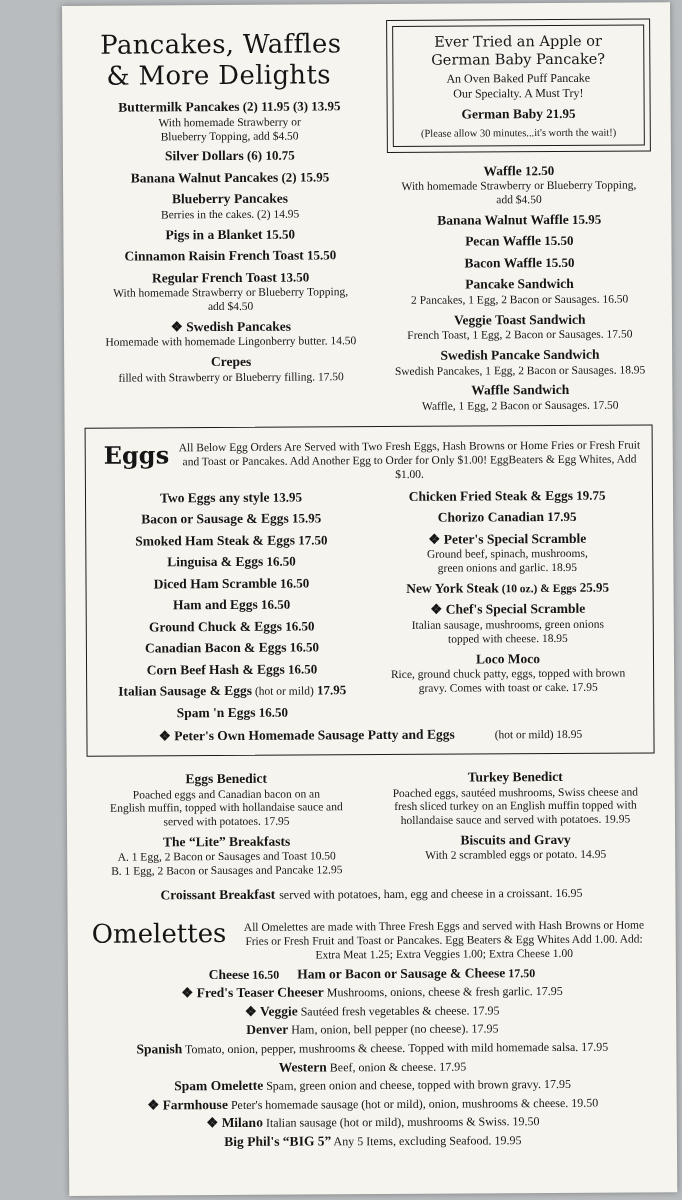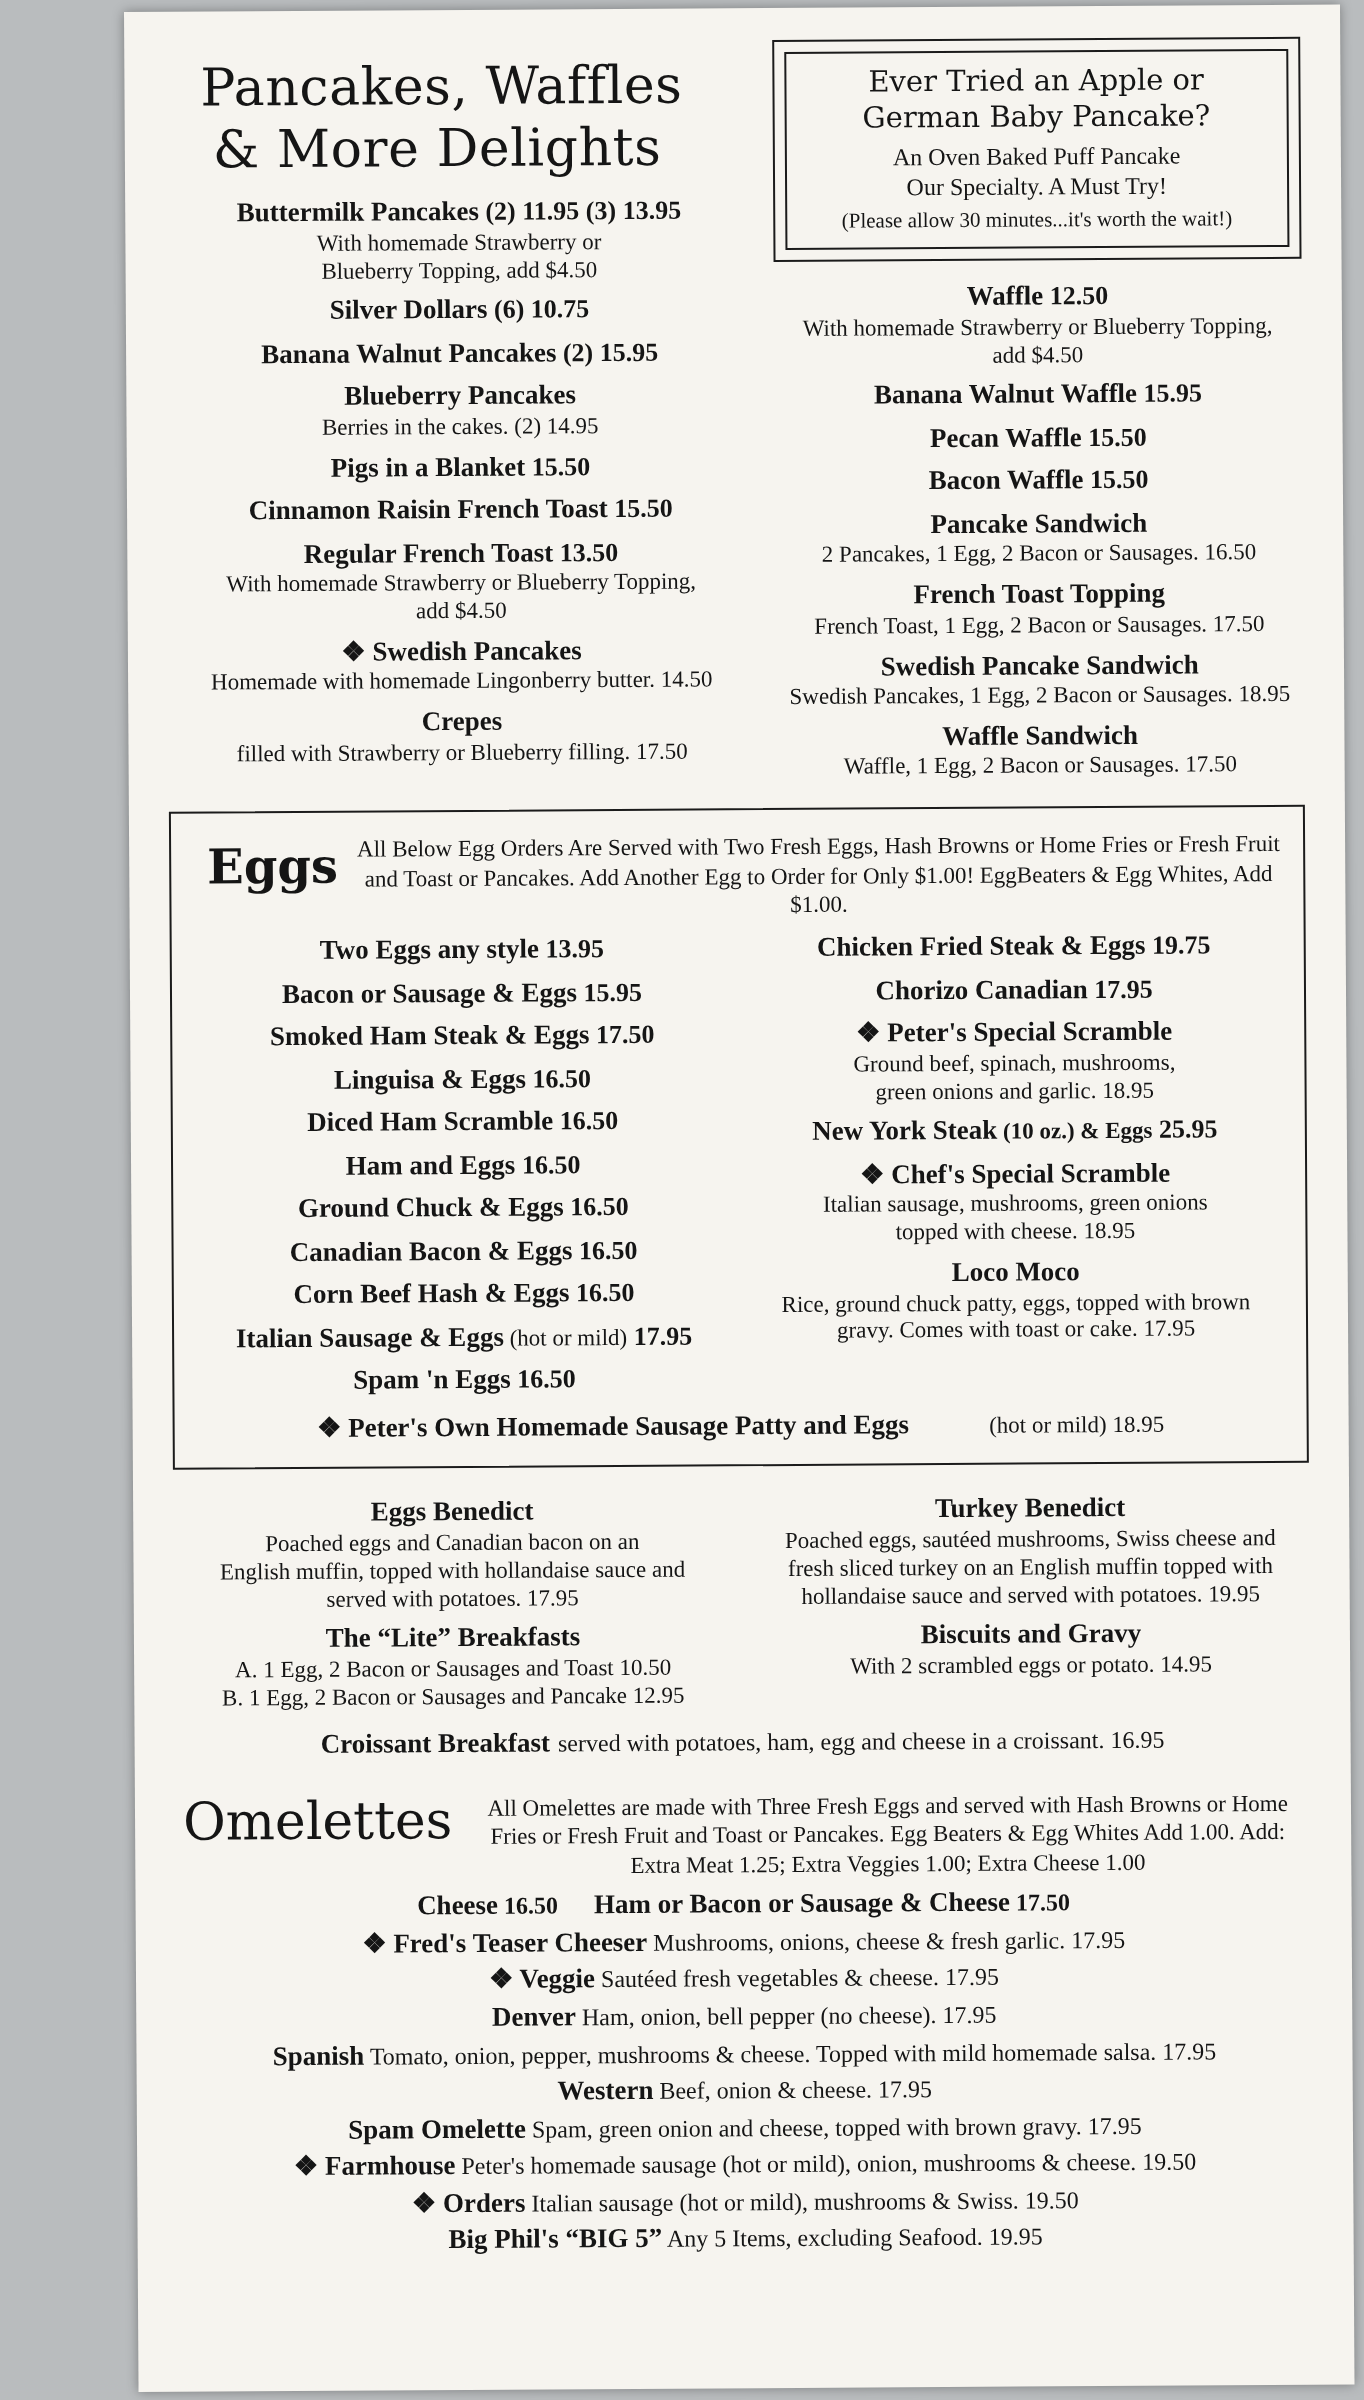--- a/index.html
+++ b/index.html
@@ -208,31 +208,32 @@
         <div class="boxed-inner">
           <div class="apple-title">
             <span>Ever Tried an Apple or</span><br>
             <span>German Baby Pancake?</span>
           </div>
           <div class="apple-sub">
             <span>An Oven Baked Puff Pancake</span><br>
             <span>Our Specialty. A Must Try!</span>
           </div>
           <div id="apple-items">
+                <div class="item"><span class="nm">German Baby</span><span class="pr">  21.95</span></div>
               </div>
           <div class="apple-note">(Please allow 30 minutes...it's worth the wait!)</div>
         </div>
       </div>
       <div id="waffle-items" style="margin-top:8px;">
             <div class="item"><span class="nm">Waffle</span><span class="pr">  12.50</span><span class="desc">With homemade Strawberry or Blueberry Topping,<br>add $4.50</span></div>
             <div class="item"><span class="nm">Banana Walnut Waffle</span><span class="pr">  15.95</span></div>
             <div class="item"><span class="nm">Pecan Waffle</span><span class="pr">  15.50</span></div>
             <div class="item"><span class="nm">Bacon Waffle</span><span class="pr">  15.50</span></div>
             <div class="item"><span class="nm">Pancake Sandwich</span><span class="desc">2 Pancakes, 1 Egg, 2 Bacon or Sausages.  16.50</span></div>
-            <div class="item"><span class="nm">French Toast Topping</span><span class="desc">French Toast, 1 Egg, 2 Bacon or Sausages. 17.50</span></div>
+            <div class="item"><span class="nm">Veggie Toast Sandwich</span><span class="desc">French Toast, 1 Egg, 2 Bacon or Sausages. 17.50</span></div>
             <div class="item"><span class="nm">Swedish Pancake Sandwich</span><span class="desc">Swedish Pancakes, 1 Egg, 2 Bacon or Sausages.  18.95</span></div>
             <div class="item"><span class="nm">Waffle Sandwich</span><span class="desc">Waffle, 1 Egg, 2 Bacon or Sausages.  17.50</span></div>
           </div>
     </div>
 
   </div>
 
   <div class="eggs-box">
     <div class="eggs-head">
       <div class="eggs-title">Eggs</div>
@@ -288,18 +289,18 @@
   </div>
   <div class="om-list" id="om-rows">
         <div class="om-row"><span class="nm">Cheese</span><span class="pr">  16.50</span><span class="gap"></span><span class="nm">Ham or Bacon or Sausage &amp; Cheese</span><span class="pr">  17.50</span></div>
         <div class="om-row"><span class="nm">❖ Fred's Teaser Cheeser</span><span class="dsc"> Mushrooms, onions, cheese &amp; fresh garlic.  17.95</span></div>
         <div class="om-row"><span class="nm">❖ Veggie</span><span class="dsc"> Sautéed fresh vegetables &amp; cheese.  17.95</span></div>
         <div class="om-row"><span class="nm">Denver</span><span class="dsc"> Ham, onion, bell pepper (no cheese).  17.95</span></div>
         <div class="om-row"><span class="nm">Spanish</span><span class="dsc"> Tomato, onion, pepper, mushrooms &amp; cheese.  Topped with mild homemade salsa.  17.95</span></div>
         <div class="om-row"><span class="nm">Western</span><span class="dsc"> Beef, onion &amp; cheese.  17.95</span></div>
         <div class="om-row"><span class="nm">Spam Omelette</span><span class="dsc"> Spam, green onion and cheese, topped with brown gravy.  17.95</span></div>
         <div class="om-row"><span class="nm">❖ Farmhouse</span><span class="dsc"> Peter's homemade sausage (hot or mild), onion, mushrooms &amp; cheese.  19.50</span></div>
-        <div class="om-row"><span class="nm">❖ Orders</span><span class="dsc"> Italian sausage (hot or mild), mushrooms &amp; Swiss.  19.50</span></div>
+        <div class="om-row"><span class="nm">❖ Milano</span><span class="dsc"> Italian sausage (hot or mild), mushrooms &amp; Swiss.  19.50</span></div>
         <div class="om-row"><span class="nm">Big Phil's “BIG 5”</span><span class="dsc"> Any 5 Items, excluding Seafood.  19.95</span></div>
       </div>
 
 </div>
 </div>
 
 </body></html>

